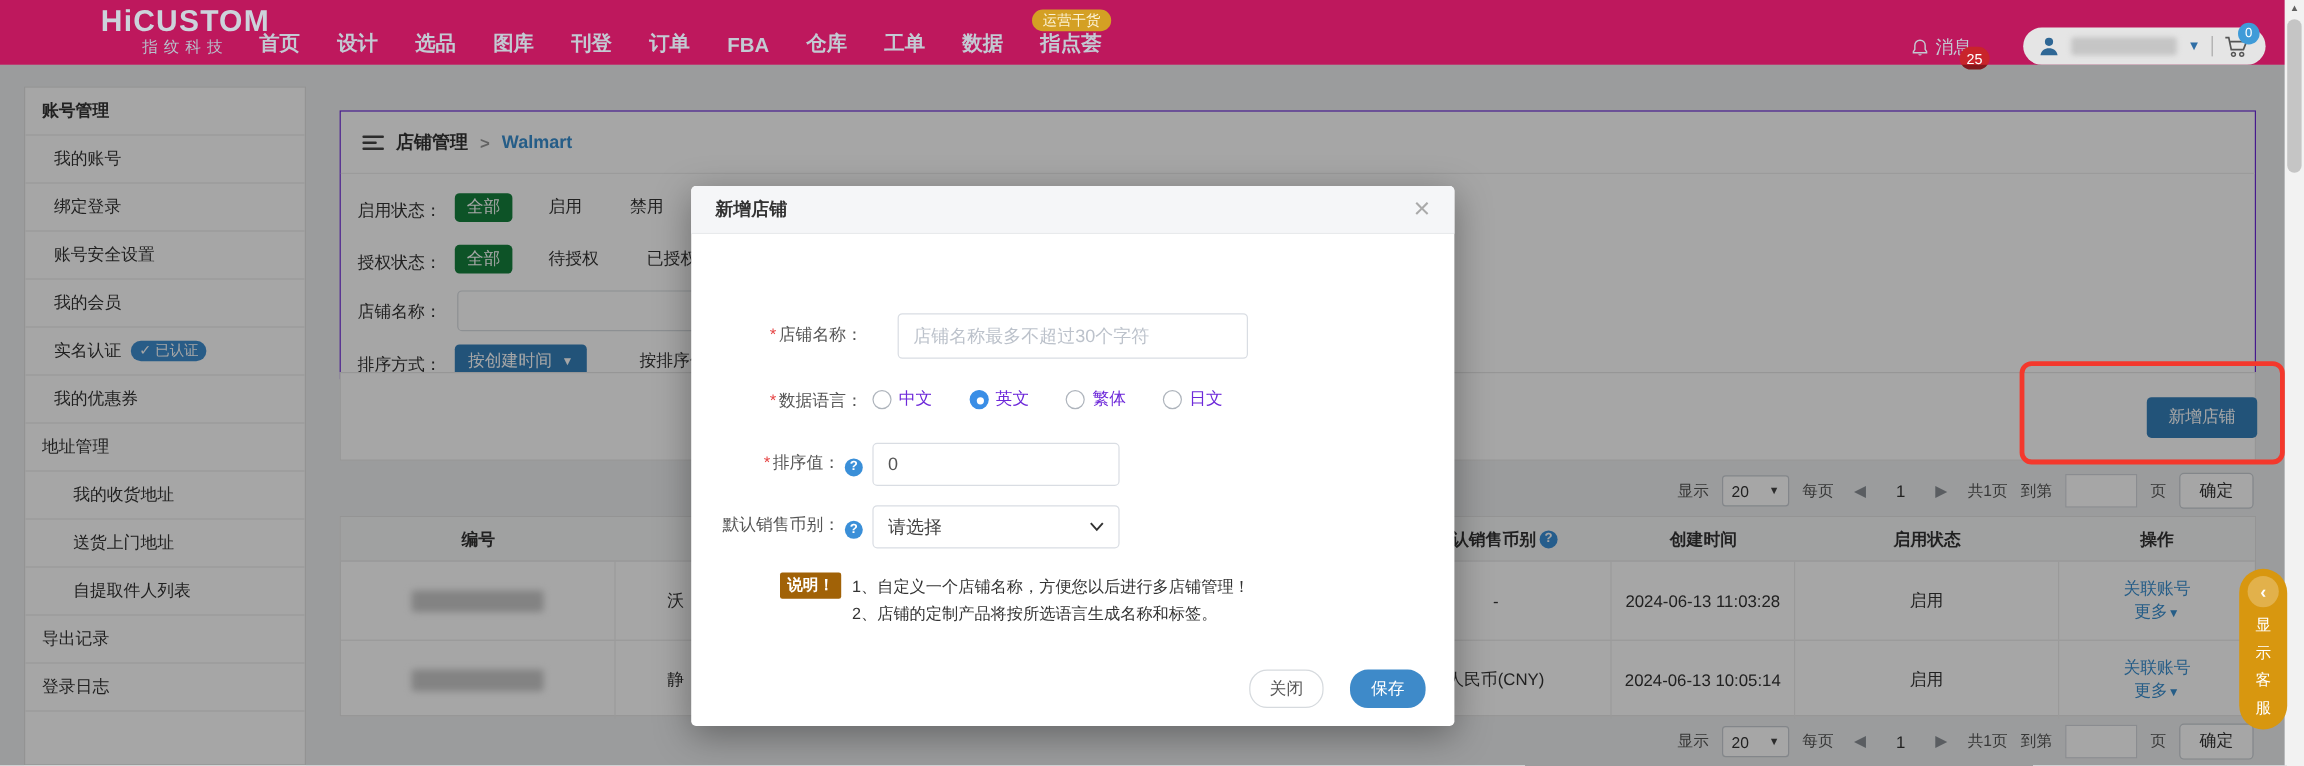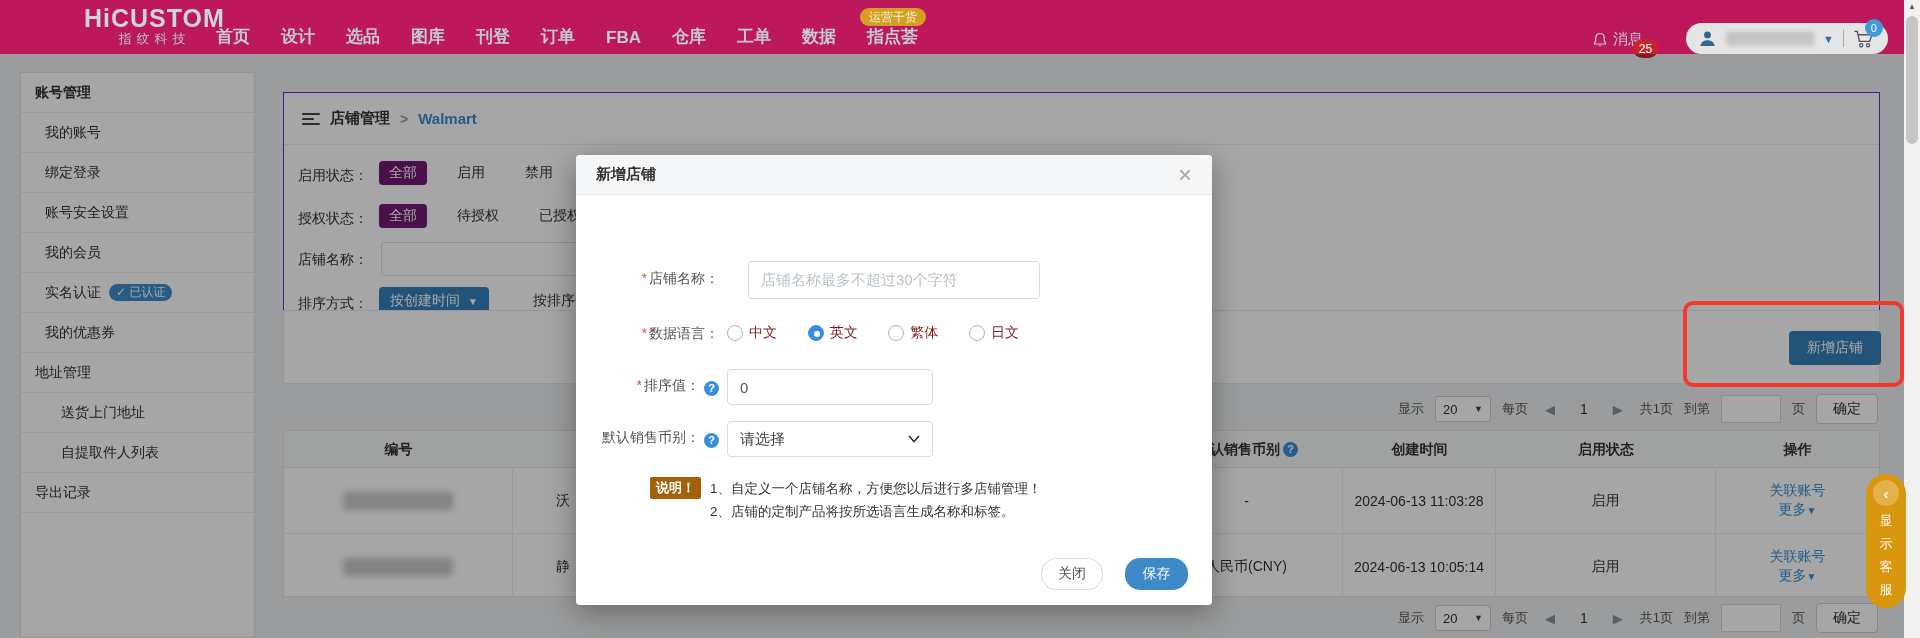--- a/index.html
+++ b/index.html
@@ -51,21 +51,21 @@
   .filter-card{position:absolute;left:283px;top:92px;width:1597px;height:224px;background:#fff;
        border:1px solid #6d28d9;}
   .crumb-row{height:52px;border-bottom:1px solid #efefef;display:flex;align-items:center;
        padding-left:18px;gap:10px;}
   .crumb-sec{font-size:15px;font-weight:bold;color:#333;}
   .crumb-sep{font-size:14px;color:#999;font-weight:bold;}
   .crumb-cur{font-size:15px;font-weight:bold;color:#3a8fd0;cursor:pointer;}
   .f-label{position:absolute;left:14px;font-size:14px;color:#333;}
   .chips{position:absolute;left:95px;display:flex;gap:20px;align-items:center;}
   .chip{font-size:14px;color:#333;padding:3px 10px;border-radius:4px;cursor:pointer;white-space:nowrap;}
-  .chip.active{background:#701a75;color:#fff;}
+  .chip.active{background:#15803d;color:#fff;}
   .f-input{position:absolute;left:97px;top:149px;width:500px;height:34px;border:1px solid #d9dde2;
        border-radius:4px;background:#fff;}
   .sort-chip{background:#3580bb;color:#fff;border-radius:4px;padding:5px 11px;font-size:14px;
        cursor:pointer;display:flex;gap:8px;align-items:center;}
   .sort-caret{font-size:10px;}
   .sort-alt{font-size:14px;color:#333;cursor:pointer;margin-left:24px;}
 
   
   .toolbar-card{position:absolute;left:283px;top:310px;width:1597px;height:74px;background:#fff;
        border:1px solid #e6e6e6;}
@@ -119,21 +119,21 @@
        justify-content:space-between;padding:0 20px;border-radius:4px 4px 0 0;}
   .m-title{font-size:15px;font-weight:bold;color:#333;}
   .m-close{font-size:24px;color:#aaa;cursor:pointer;line-height:20px;}
   .m-label{position:absolute;left:0;width:143px;text-align:right;font-size:14px;color:#555;white-space:nowrap;}
   .star{color:#e64545;margin-right:2px;}
   .m-label .help-ic{margin-left:4px;vertical-align:-2px;}
   .m-input{position:absolute;left:151px;border:1px solid #d9dde3;border-radius:4px;background:#fff;
        font-size:15px;color:#555;display:flex;align-items:center;padding:0 12px;}
   .placeholder{color:#bcc2cb;}
   .radio-row{position:absolute;left:151px;top:169px;width:292px;display:flex;justify-content:space-between;}
-  .radio{display:flex;align-items:center;gap:6px;font-size:14px;color:#7f1d1d;cursor:pointer;}
+  .radio{display:flex;align-items:center;gap:6px;font-size:14px;color:#6d28d9;cursor:pointer;}
   .rdot{width:16px;height:16px;border-radius:50%;border:1px solid #aeb4bc;background:#fff;}
   .rdot.on{border-color:#3a8ee6;background:#3a8ee6;position:relative;}
   .rdot.on:after{content:"";position:absolute;left:5px;top:5px;width:6px;height:6px;border-radius:50%;background:#fff;}
   .m-select{justify-content:space-between;cursor:pointer;color:#444;}
   .sel-chev{font-size:13px;color:#333;font-weight:bold;}
   .m-note{position:absolute;left:74px;top:322px;display:flex;gap:9px;align-items:flex-start;}
   .note-badge{background:#a16207;color:#fff;font-size:13px;font-weight:bold;padding:2px 6px;
        border-radius:2px;white-space:nowrap;}
   .note-lines{font-size:13.5px;color:#333;line-height:23px;}
   .m-btn{position:absolute;top:403px;height:32px;border-radius:15px;display:flex;align-items:center;
@@ -216,23 +216,25 @@
     <div class="side-item lv0 head">账号管理</div>
     <div class="side-item">我的账号</div>
     <div class="side-item">绑定登录</div>
     <div class="side-item">账号安全设置</div>
     <div class="side-item">我的会员</div>
     <div class="side-item">
       <span>实名认证</span><span class="auth-badge">✓ <span>已认证</span></span>
     </div>
     <div class="side-item">我的优惠券</div>
     <div class="side-item lv0">地址管理</div>
+    <div class="side-item lv2">我的收货地址</div>
     <div class="side-item lv2">送货上门地址</div>
     <div class="side-item lv2">自提取件人列表</div>
     <div class="side-item lv0">导出记录</div>
+    <div class="side-item lv0">登录日志</div>
   </div>
 
   <div class="filter-card">
     <div class="crumb-row">
       <span class="fold-bars">
           <i></i>
           <i></i>
           <i></i>
         </span>
       <span class="crumb-sec">店铺管理</span>

